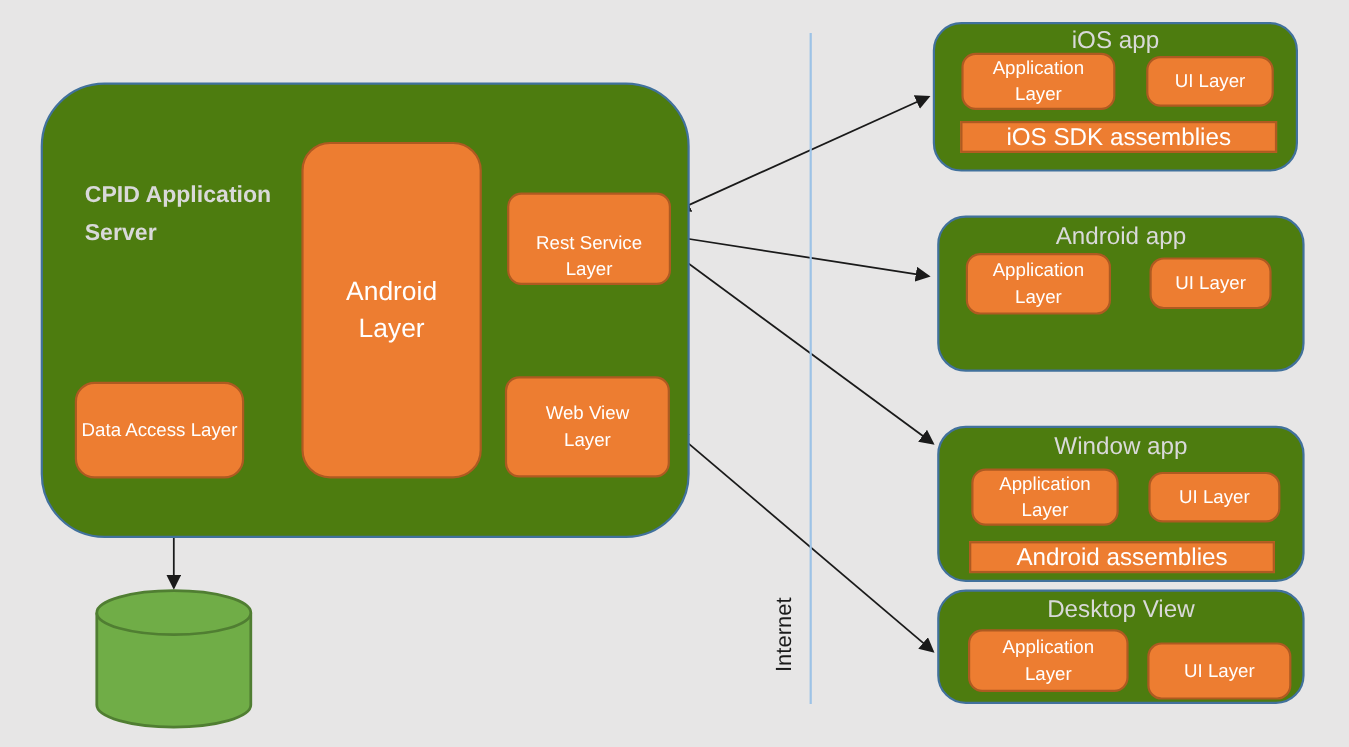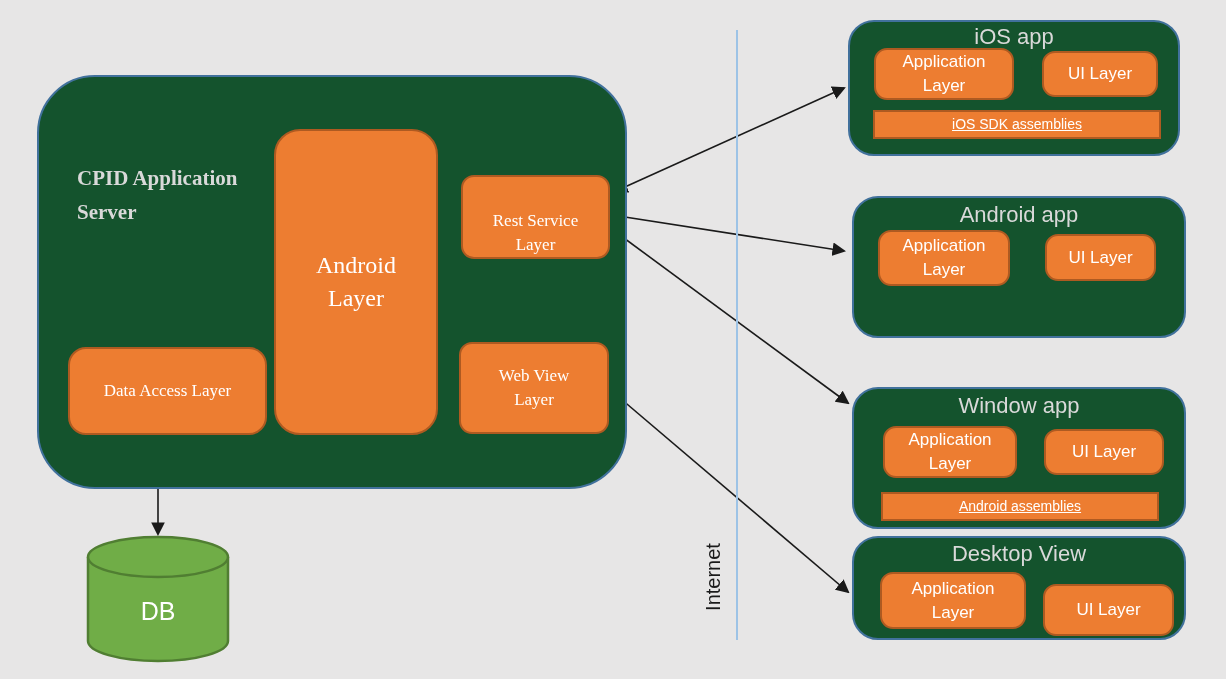--- a/index.html
+++ b/index.html
@@ -12,25 +12,25 @@
     width: 1226px;
     height: 679px;
     background: #E7E6E6;
     overflow: hidden;
   }
   .abs { position: absolute; }
 
   
   .blue-box {
     position: absolute;
-    background: #14532d;
+    background: #4d7c0f;
     border: 2px solid #41719C;
     box-sizing: border-box;
   }
-  .server-box { border-radius: 58px; font-family: Liberation Serif, serif; }
+  .server-box { border-radius: 58px; }
   .app-box { border-radius: 26px; }
 
   
   .orange-box {
     position: absolute;
     background: #ED7D31;
     border: 2px solid #AE5A21;
     box-sizing: border-box;
     color: #FFFFFF;
     display: flex;
@@ -55,22 +55,21 @@
     position: absolute;
     left: 0;
     width: 100%;
     text-align: center;
     color: #D9D9D9;
     font-size: 22px;
     line-height: 26px;
   }
   .assemblies-bar {
     border-radius: 0;
-    font-size: 14px;
-    text-decoration: underline;
+    font-size: 22px;
   }
   .layer-text-lg { font-size: 24px; line-height: 33px; }
   .layer-text-md { font-size: 17px; line-height: 24px; }
 
   .svg-overlay {
     position: absolute;
     left: 0; top: 0;
     width: 1226px;
     height: 679px;
     pointer-events: none;
@@ -124,38 +123,37 @@
     <line x1="158" y1="437" x2="158" y2="534" stroke="#1A1A1A" stroke-width="1.6" marker-start="url(#ah)" marker-end="url(#ah)"></line>
   </svg>
 
   <div class="blue-box server-box" style="left:37px; top:75px; width:590px; height:414px;">
     <div class="server-title" style="left:38px; top:84px; width:220px;">CPID Application Server</div>
 
     <div class="orange-box rounded-lg layer-text-lg" style="left:235px; top:52px; width:164px; height:306px;">
       <span style="width:120px;">Android Layer</span>
     </div>
 
-    <div class="orange-box rounded-md layer-text-md" style="left:29px; top:270px; width:199px; height:88px;">
+    <div class="orange-box rounded-md layer-text-md" style="left:29px; top:270px; width:154px; height:88px;">
       <span>Data Access Layer</span>
     </div>
 
     <div class="orange-box rounded-sm layer-text-md" style="left:422px; top:98px; width:149px; height:84px;">
       <span style="width:100px;margin-top:31px;">Rest Service Layer</span>
     </div>
 
     <div class="orange-box rounded-sm layer-text-md" style="left:420px; top:265px; width:150px; height:92px;">
       <span style="width:100px;">Web View Layer</span>
     </div>
   </div>
 
   <svg class="abs" style="left:86px; top:535px;" width="144" height="130" viewBox="0 0 144 130" xmlns="http://www.w3.org/2000/svg">
     <path d="M2,22 L2,106 A70,20 0 0 0 142,106 L142,22" fill="#70AD47" stroke="#507E32" stroke-width="2.5"></path>
     <ellipse cx="72" cy="22" rx="70" ry="20" fill="#70AD47" stroke="#507E32" stroke-width="2.5"></ellipse>
   </svg>
-  <div class="db-label">DB</div>
 
   <div class="internet-line"></div>
   <div class="internet-label">Internet</div>
 
   <div class="blue-box app-box" style="left:848px; top:20px; width:332px; height:136px;">
     <div class="app-title" style="top:2px;">iOS app</div>
     <div class="orange-box rounded-sm layer-text-md" style="left:24px; top:26px; width:140px; height:52px;">
       <span style="width:110px;">Application Layer</span>
     </div>
     <div class="orange-box rounded-sm layer-text-md" style="left:192px; top:29px; width:116px; height:46px;">

